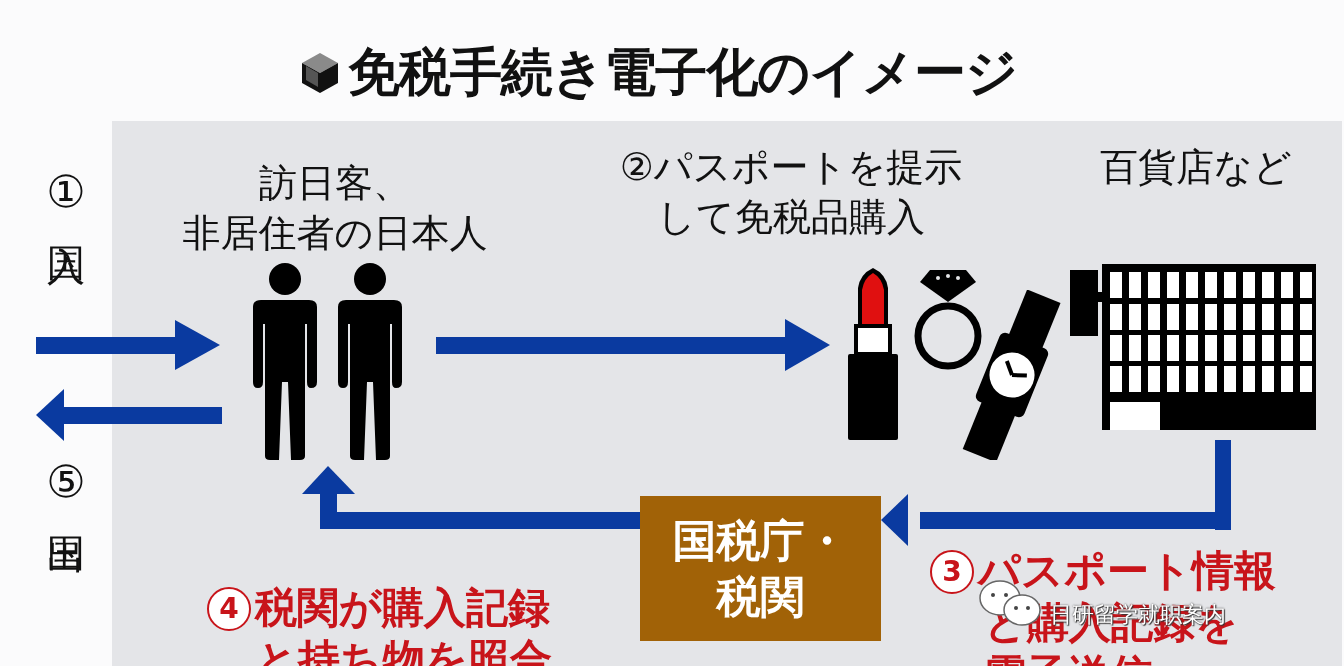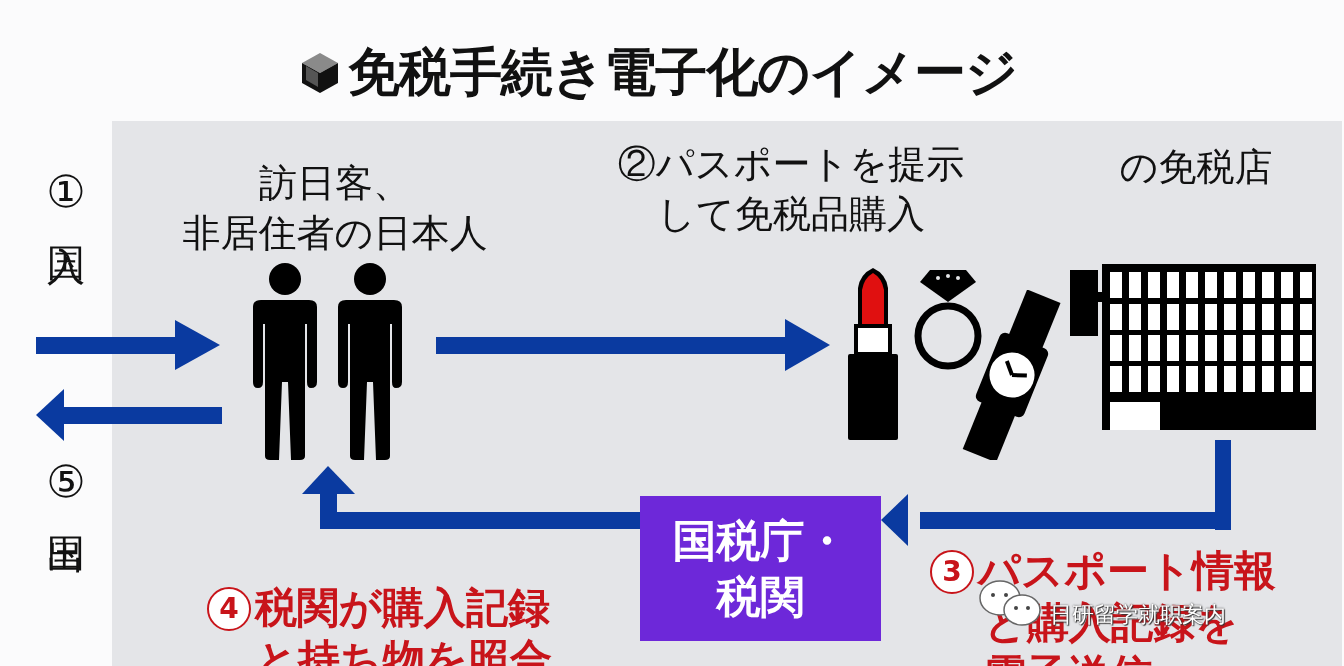--- a/index.html
+++ b/index.html
@@ -32,21 +32,21 @@
     }
     .red {
       font-size: 42px; font-weight: bold; color: #c8141a; line-height: 52px; white-space: nowrap;
     }
     .red .circ-r {
       display: inline-block; width: 40px; height: 40px; border: 2px solid #c8141a; border-radius: 50%;
       font-size: 28px; line-height: 40px; text-align: center; vertical-align: 4px; margin-right: 4px;
       color: #c8141a; background: #fff;
     }
     .box {
-      left: 640px; top: 496px; width: 241px; height: 145px; background: #6d28d9;
+      left: 640px; top: 496px; width: 241px; height: 145px; background: #a16207;
       color: #fff; font-size: 44px; font-weight: bold; line-height: 56px;
       display: flex; flex-direction: column; align-items: center; justify-content: center;
     }
     .watermark {
       left: 976px; top: 578px; display: flex; align-items: flex-end;
       font-size: 22px; color: #fff; white-space: nowrap;
       text-shadow: 0 0 2px #333, 1px 1px 1px #333;
     }
     svg { display: block; }
   </style>
@@ -116,21 +116,21 @@
 
 <svg class="abs" style="left:245px; top:262px;" width="165" height="200" viewBox="0 0 165 200">
   <g fill="#000">
     <circle cx="40" cy="17" r="16"></circle>
     <path d="M8,45 Q8,38 16,38 L64,38 Q72,38 72,45 L72,120 Q72,126 66,126 Q62,126 62,120 L62,62 L60,62 L60,194 Q60,198 55,198 L46,198 L43,120 L37,120 L34,198 L25,198 Q20,198 20,194 L20,62 L18,62 L18,120 Q18,126 13,126 Q8,126 8,120 Z"></path>
     <circle cx="125" cy="17" r="16"></circle>
     <path d="M93,45 Q93,38 101,38 L149,38 Q157,38 157,45 L157,120 Q157,126 151,126 Q147,126 147,120 L147,62 L145,62 L145,194 Q145,198 140,198 L131,198 L128,120 L122,120 L119,198 L110,198 Q105,198 105,194 L105,62 L103,62 L103,120 Q103,126 98,126 Q93,126 93,120 Z"></path>
   </g>
 </svg>
 
-<div class="abs label" style="left:566px; top:142px; width:450px;font-family:Liberation Mono, monospace;">
+<div class="abs label" style="left:566px; top:142px; width:450px;">
   <div>②パスポートを提示</div>
   <div>して免税品購入</div>
 </div>
 
 <svg class="abs" style="left:846px; top:266px;" width="54" height="176" viewBox="0 0 54 176">
   <path d="M12,60 L12,22 Q14,8 27,2 Q40,8 42,22 L42,60 Z" fill="#000"></path>
   <path d="M16,58 L16,24 Q18,12 27,7 Q36,12 38,24 L38,58 Z" fill="#e01010"></path>
   <rect x="8" y="58" width="38" height="32" fill="#000"></rect>
   <rect x="12" y="62" width="30" height="24" fill="#fff"></rect>
   <rect x="2" y="88" width="50" height="86" rx="2" fill="#000"></rect>
@@ -149,21 +149,21 @@
     <rect x="32" y="0" width="36" height="60" fill="#000"></rect>
     <rect x="32" y="110" width="36" height="62" fill="#000"></rect>
     <rect x="24" y="48" width="52" height="74" rx="6" fill="#000"></rect>
     <circle cx="50" cy="85" r="24" fill="#fff" stroke="#000" stroke-width="3"></circle>
     <line x1="50" y1="85" x2="40" y2="74" stroke="#000" stroke-width="4"></line>
     <line x1="50" y1="85" x2="64" y2="80" stroke="#000" stroke-width="4"></line>
   </g>
 </svg>
 
 <div class="abs label" style="left:1068px; top:142px; width:256px;">
-  <div>の免税店</div>
+  <div>百貨店など</div>
 </div>
 
 <svg class="abs" style="left:1068px; top:262px;" width="250" height="170" viewBox="0 0 250 170">
   <rect x="2" y="8" width="28" height="66" fill="#000"></rect>
   <rect x="34" y="2" width="214" height="166" fill="#000"></rect>
   <g fill="#fff" id="windows">
     <rect x="42" y="10" width="12" height="26"></rect>
       <rect x="61" y="10" width="12" height="26"></rect>
       <rect x="80" y="10" width="12" height="26"></rect>
       <rect x="99" y="10" width="12" height="26"></rect>

